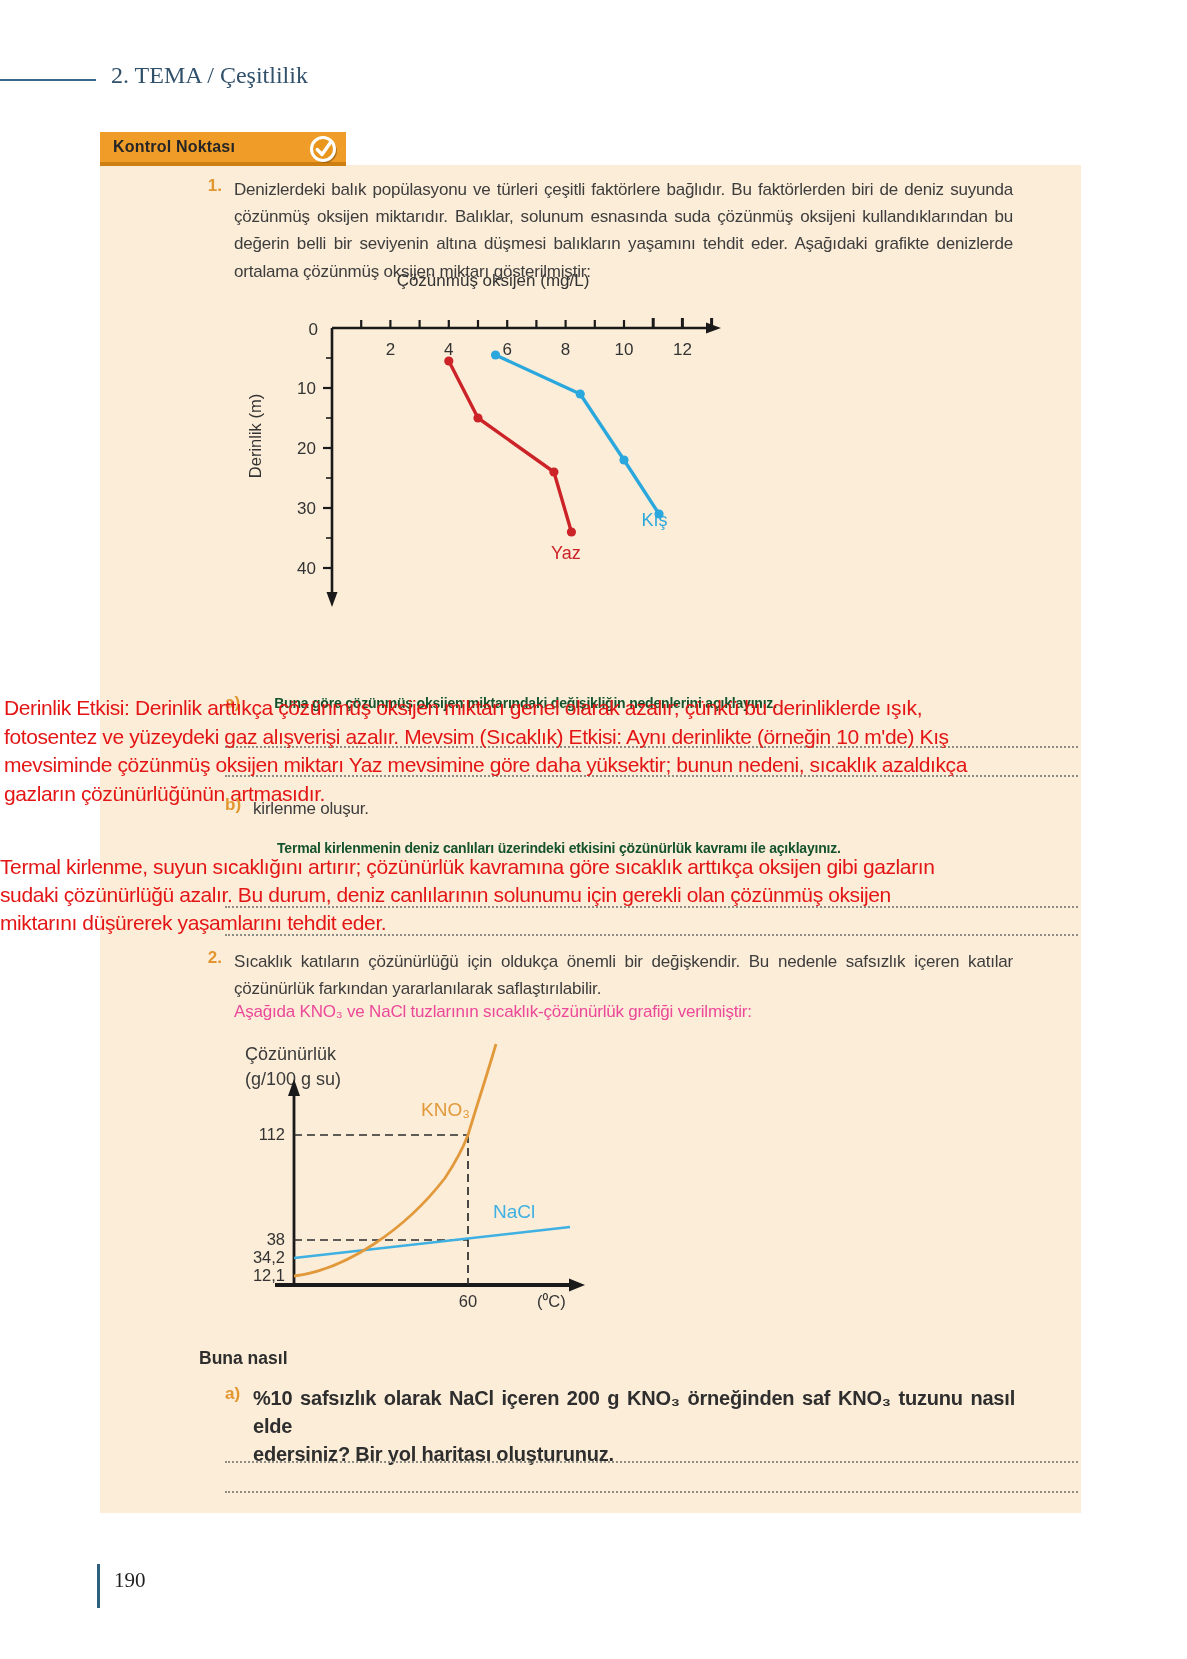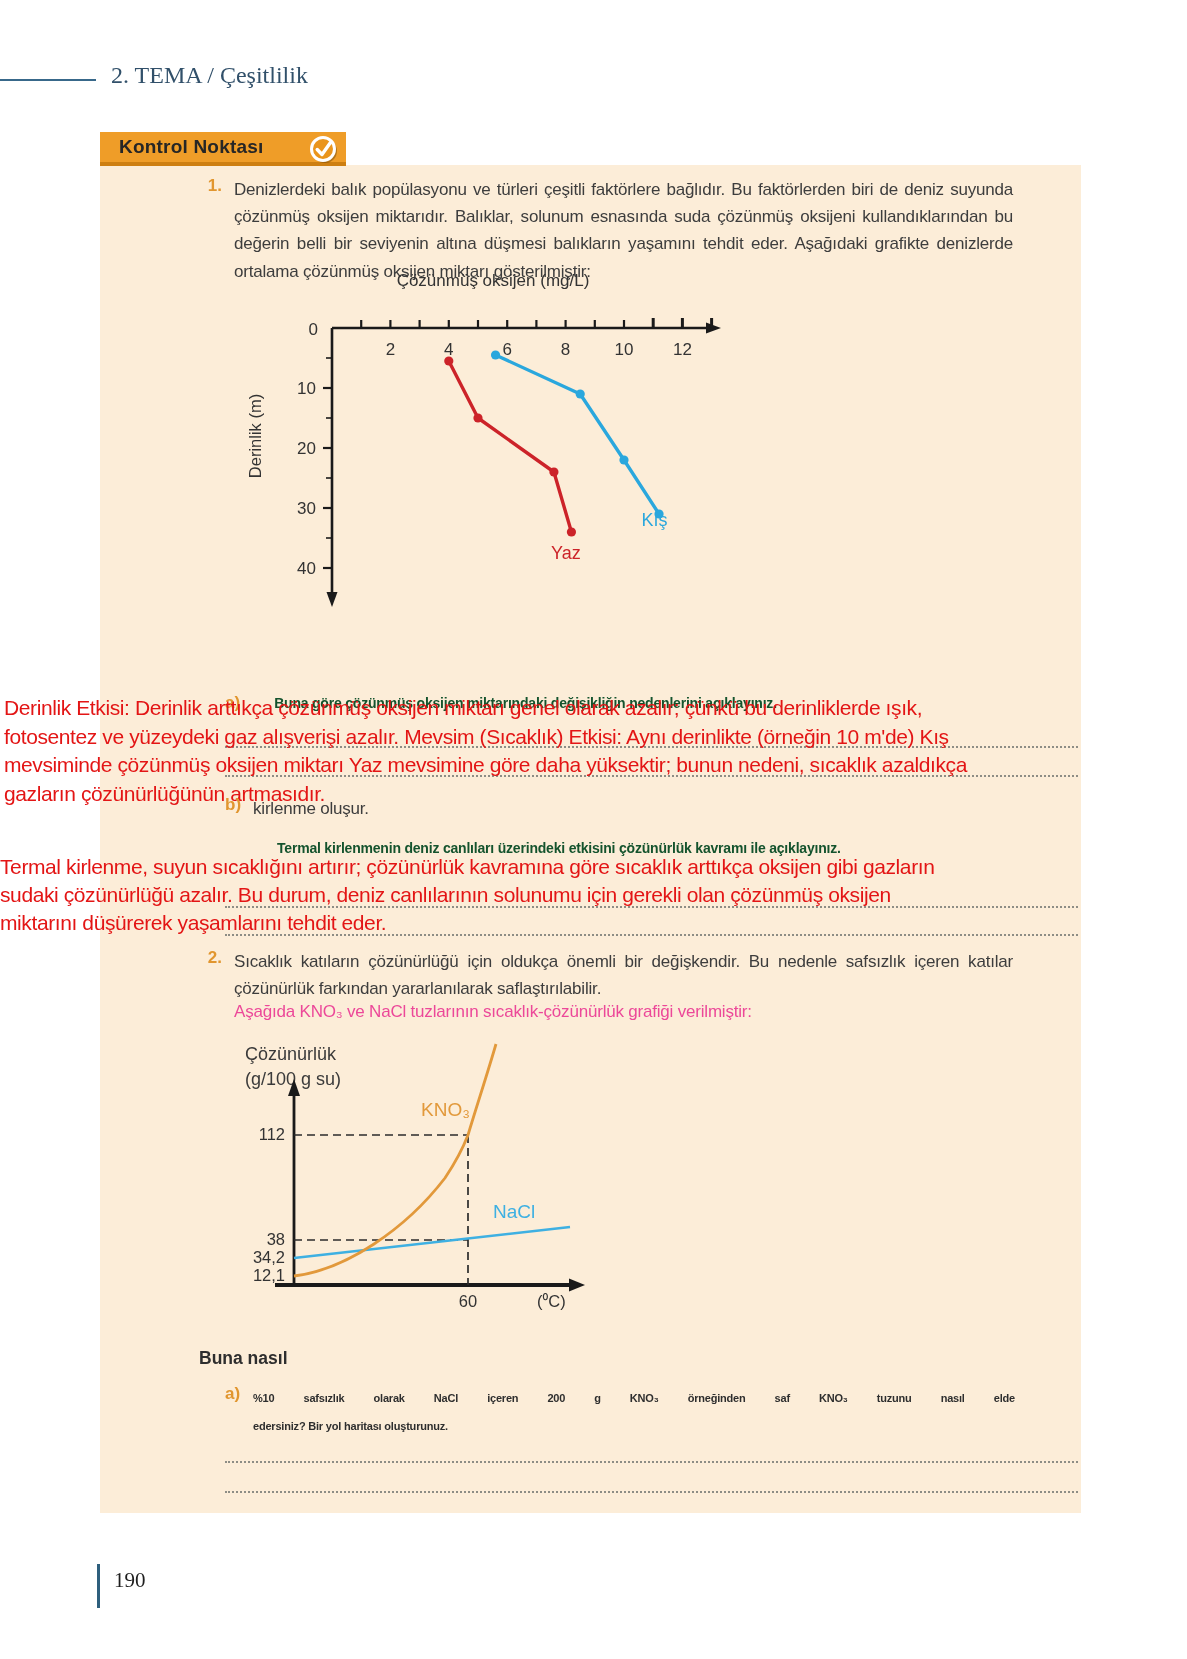--- a/index.html
+++ b/index.html
@@ -8,21 +8,21 @@
   .abs{position:absolute;}
 
   
   .header-rule{left:0;top:79px;width:96px;height:2px;background:#38688a;}
   .header-title{left:111px;top:62px;font-family:"Liberation Serif",serif;font-size:24px;color:#31506a;}
 
   
   .panel{left:100px;top:165px;width:981px;height:1348px;background:#fcedd8;}
   .banner{left:100px;top:132px;width:246px;height:30px;background:#ef9d28;border-bottom:4px solid #cd7f12;
           display:flex;align-items:center;}
-  .banner-label{font-size:19px;font-weight:bold;color:#262626;padding-left:19px;letter-spacing:0.2px;}
+  .banner-label{font-size:16px;font-weight:bold;color:#262626;padding-left:13px;letter-spacing:0.2px;}
   .banner-check{position:absolute;right:6px;top:2px;}
 
   
   .qnum{width:26px;text-align:right;font-size:17px;font-weight:bold;color:#e1962f;}
   .q1num{left:196px;top:176px;}
   .q2num{left:196px;top:948px;}
   .qtext{width:779px;font-size:17px;line-height:27.2px;letter-spacing:-0.2px;color:#3d3d3d;}
   .q1text{left:234px;top:176px;}
   .q2text{left:234px;top:948px;}
   .just{text-align:justify;text-align-last:justify;}
@@ -30,21 +30,21 @@
   .sub-label{font-weight:bold;color:#e1962f;font-size:17px;}
   .boldq{font-weight:bold;color:#14532d;font-size:14px;letter-spacing:-0.2px;margin-left:24px;}
   .qa1{left:225px;top:693px;width:860px;}
   .qa1 .sub-label{margin-right:10px;}
   .b-label{left:225px;top:795px;}
   .b-lines{left:253px;top:795px;width:770px;font-size:17px;line-height:27px;color:#3d3d3d;letter-spacing:-0.2px;}
   .b-bold{left:253px;top:840px;}
   .intro2{left:234px;top:1002px;font-size:17px;color:#ec4899;letter-spacing:-0.2px;text-align:right;}
   .bunagore{left:199px;top:1348px;font-size:17.5px;font-weight:bold;color:#2e2e2e;}
   .q2a-label{left:225px;top:1384px;}
-  .q2a-lines{left:253px;top:1384px;width:762px;font-weight:bold;color:#2e2e2e;font-size:11px;line-height:28px;letter-spacing:-0.2px;}
+  .q2a-lines{left:253px;top:1384px;width:762px;font-weight:bold;color:#2e2e2e;font-size:20px;line-height:28px;letter-spacing:-0.2px;}
 
   
   .dotline{left:225px;width:853px;height:0;border-top:2px dotted #8d8d85;}
 
   
   .handnote{color:#e31515;font-size:21px;letter-spacing:-0.4px;white-space:nowrap;}
   .red1{left:4px;top:694px;line-height:28.5px;}
   .red2{left:0;top:853px;line-height:28px;}
   .red3{left:206px;top:1434px;line-height:30px;}
 

